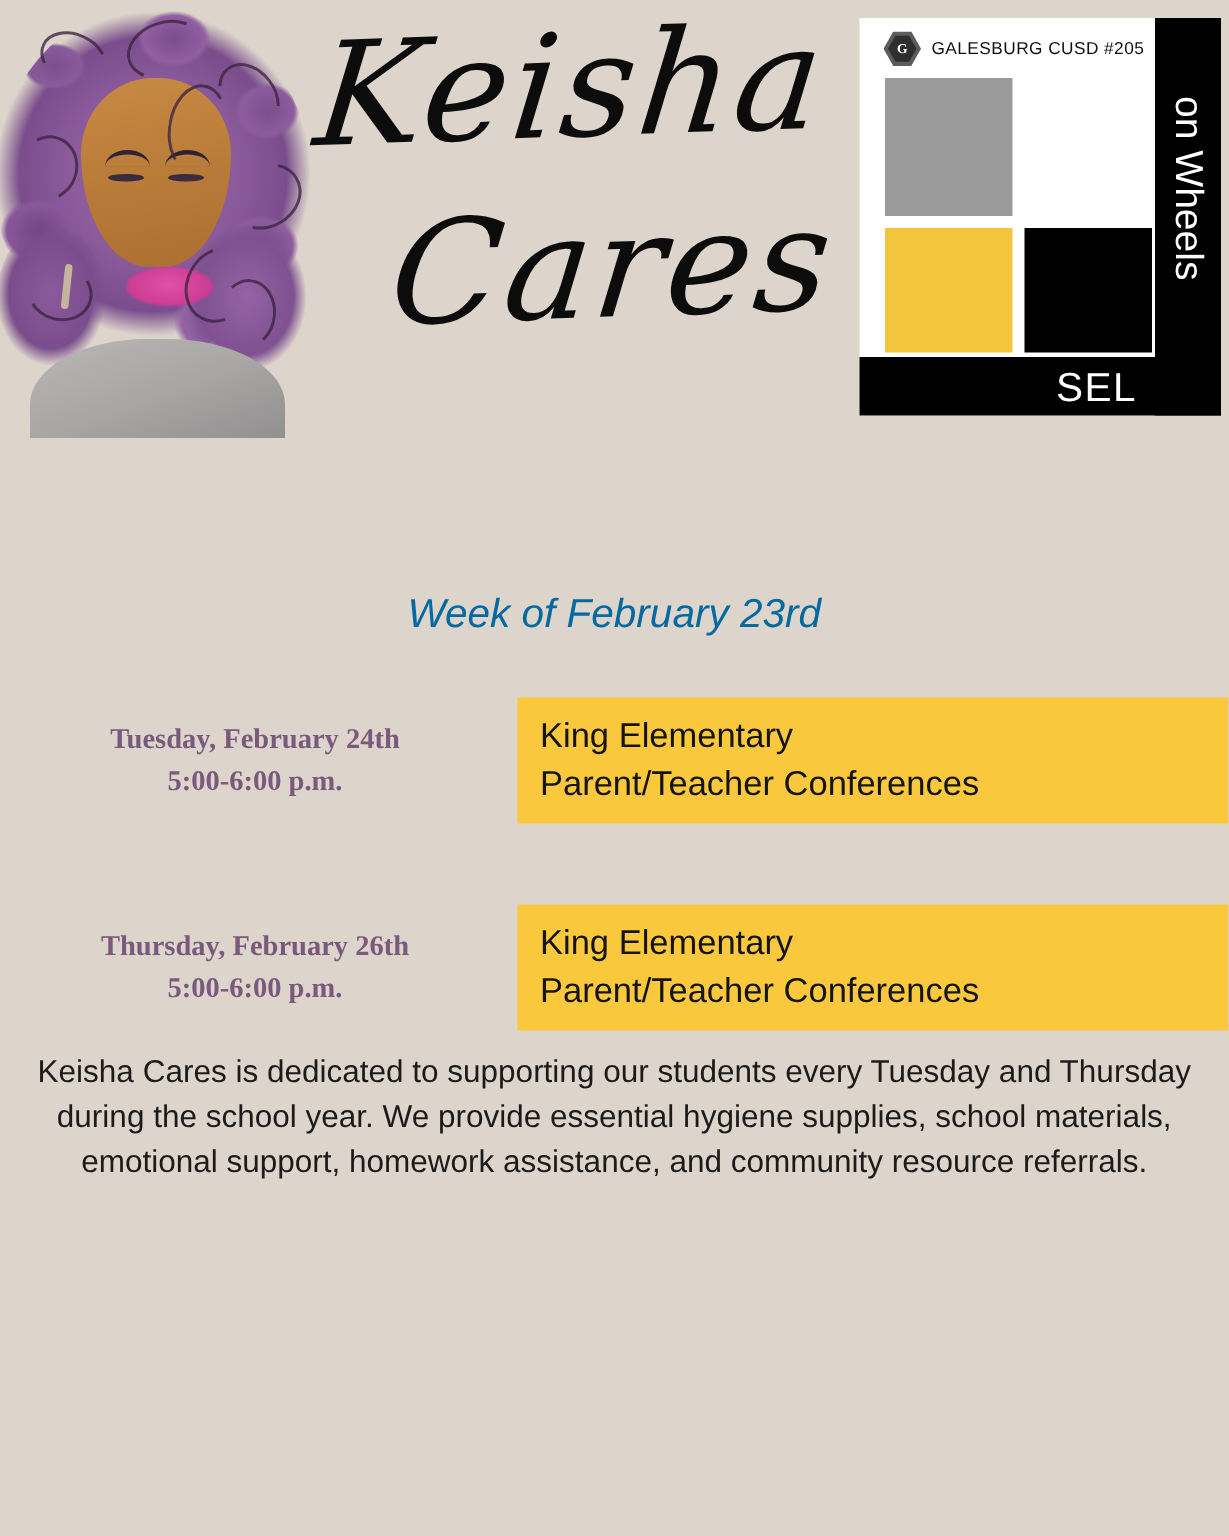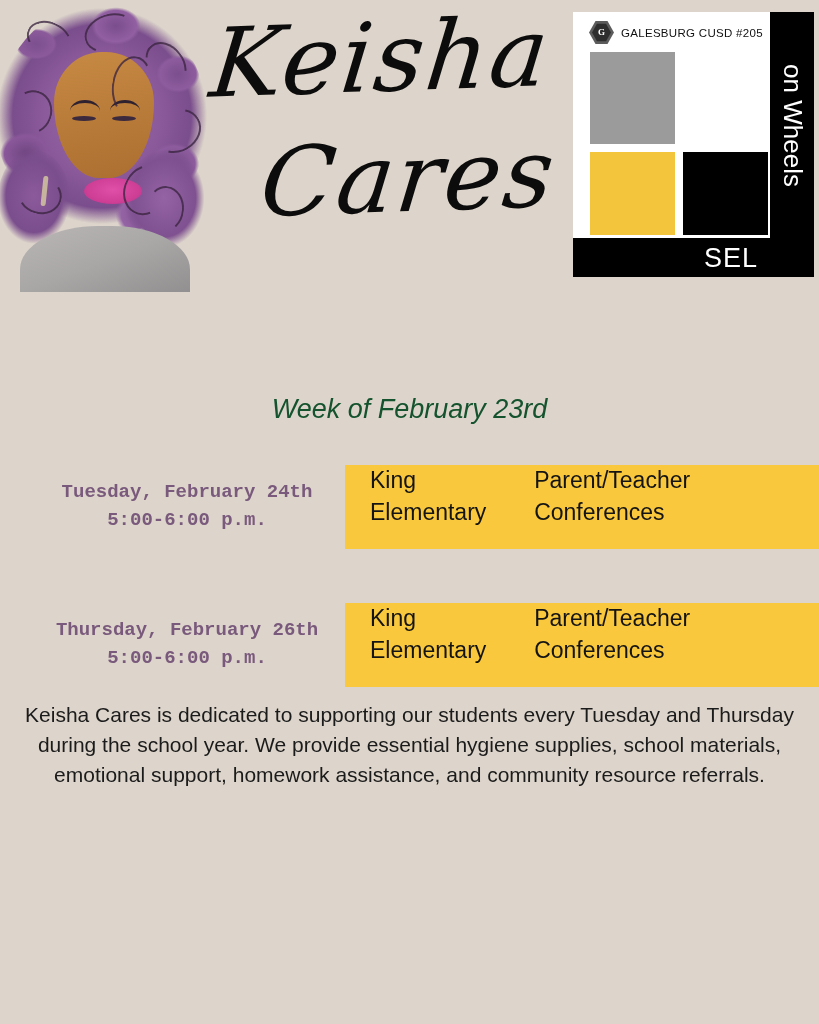--- a/index.html
+++ b/index.html
@@ -148,38 +148,38 @@
   }
 
   
   .weekly{
     position:absolute;left:0;right:0;top:312px;text-align:center;
     font-size:60px;font-weight:300;color:#111;letter-spacing:.5px;
     font-family:"Liberation Sans", sans-serif;
   }
   .weekof{
     position:absolute;left:0;right:0;top:394px;text-align:center;
-    font-size:27px;font-style:italic;color:#14532d;font-weight:400;
+    font-size:27px;font-style:italic;color:#0369a1;font-weight:400;
     font-family:"Liberation Sans", sans-serif;
   }
 
   
   .row{position:absolute;left:0;width:819px;}
   .row.r1{top:465px;height:84px;}
   .row.r2{top:603px;height:84px;}
   .row-when{
-    position:absolute;left:17px;width:340px;top:50%;transform:translateY(-50%);
+    position:absolute;left:0;width:340px;top:50%;transform:translateY(-50%);
     text-align:center;color:#7a5a7c;font-weight:bold;font-size:19px;line-height:1.45;
-    font-family:Liberation Mono, monospace;
+    font-family:Liberation Serif, serif;
   }
   .row-what{
     position:absolute;left:345px;width:474px;top:0;height:84px;
     background:#fac83c;
-    display:flex;flex-direction:row;justify-content:center;
-    padding-left:25px;box-sizing:border-box;
+    display:flex;flex-direction:column;justify-content:center;
+    padding-left:15px;box-sizing:border-box;
   }
   .row-what div{
     font-size:23px;color:#141414;line-height:1.38;font-weight:400;
     font-family:"Liberation Sans", sans-serif;
   }
 
   
   .bodytext{
     position:absolute;left:24px;width:771px;top:700px;
     text-align:center;font-size:21px;line-height:1.42;color:#1b1b1b;

